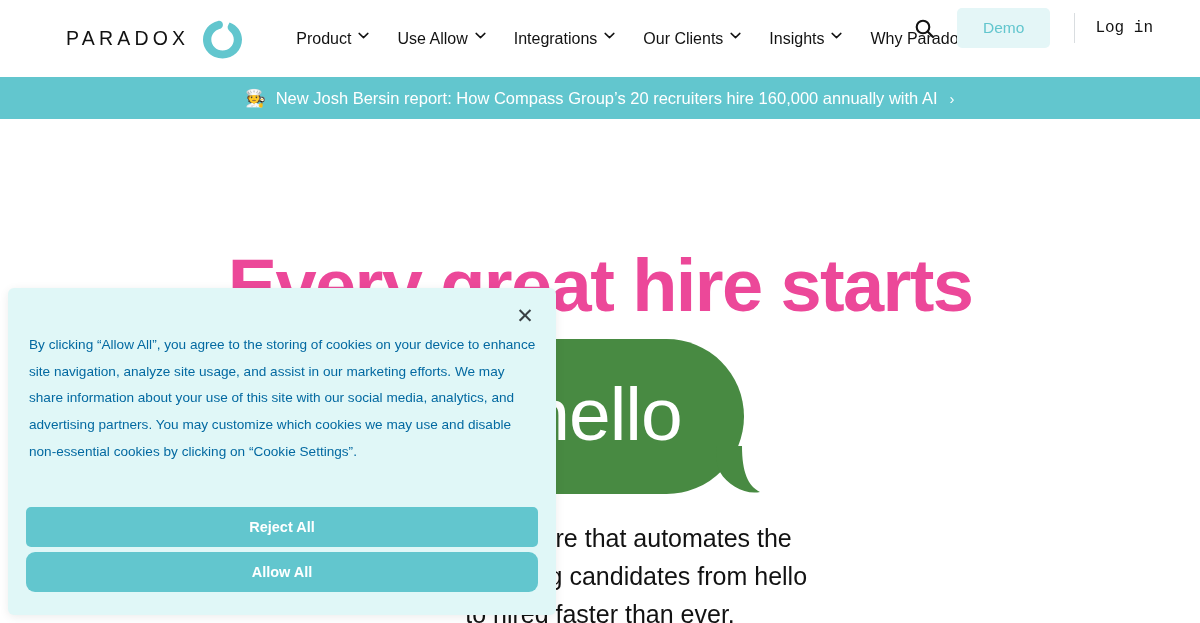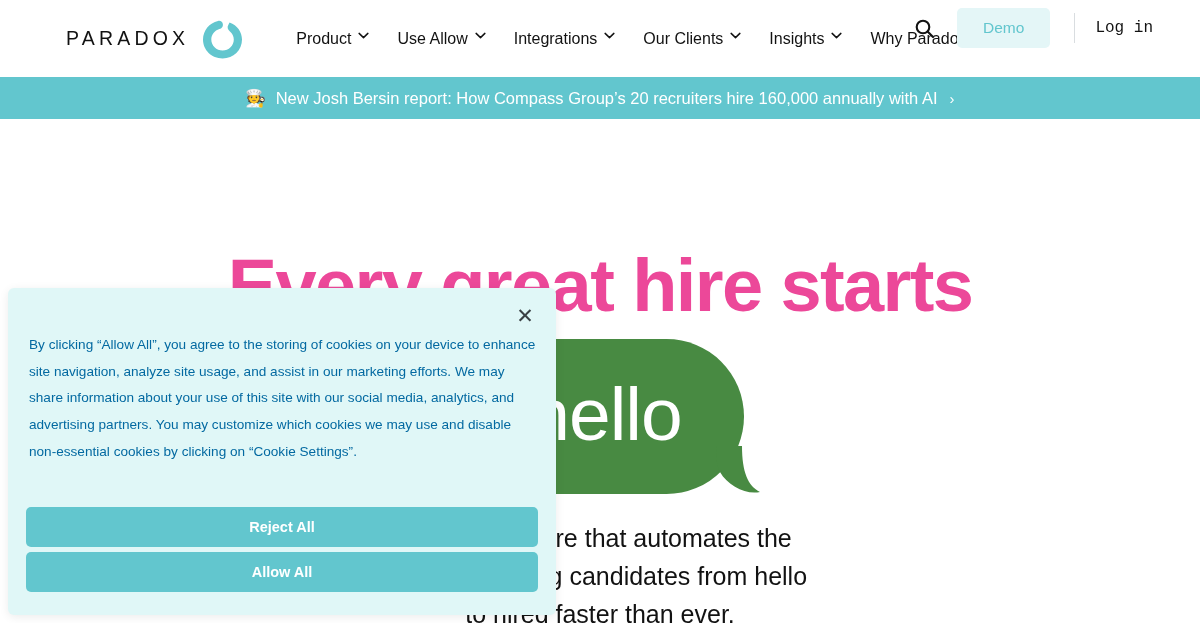--- a/index.html
+++ b/index.html
@@ -191,21 +191,21 @@
     background: #62C6CE;
     color: #ffffff;
     border: none;
     border-radius: 5px;
     font-size: 14.5px;
     font-weight: 700;
     font-family: "Liberation Sans", sans-serif;
     cursor: pointer;
   }
   .btn-reject { top: 212px; margin-top: 7px; }
-  .btn-allow  { top: 264px; }
+  .btn-allow  { top: 264px; border-radius: 9px; }
 </style>
 </head>
 <body>
 
 <div class="page">
 
   <div class="header">
 
     <div class="logo-wrap">
       <span class="logo-word">PARADOX</span>

